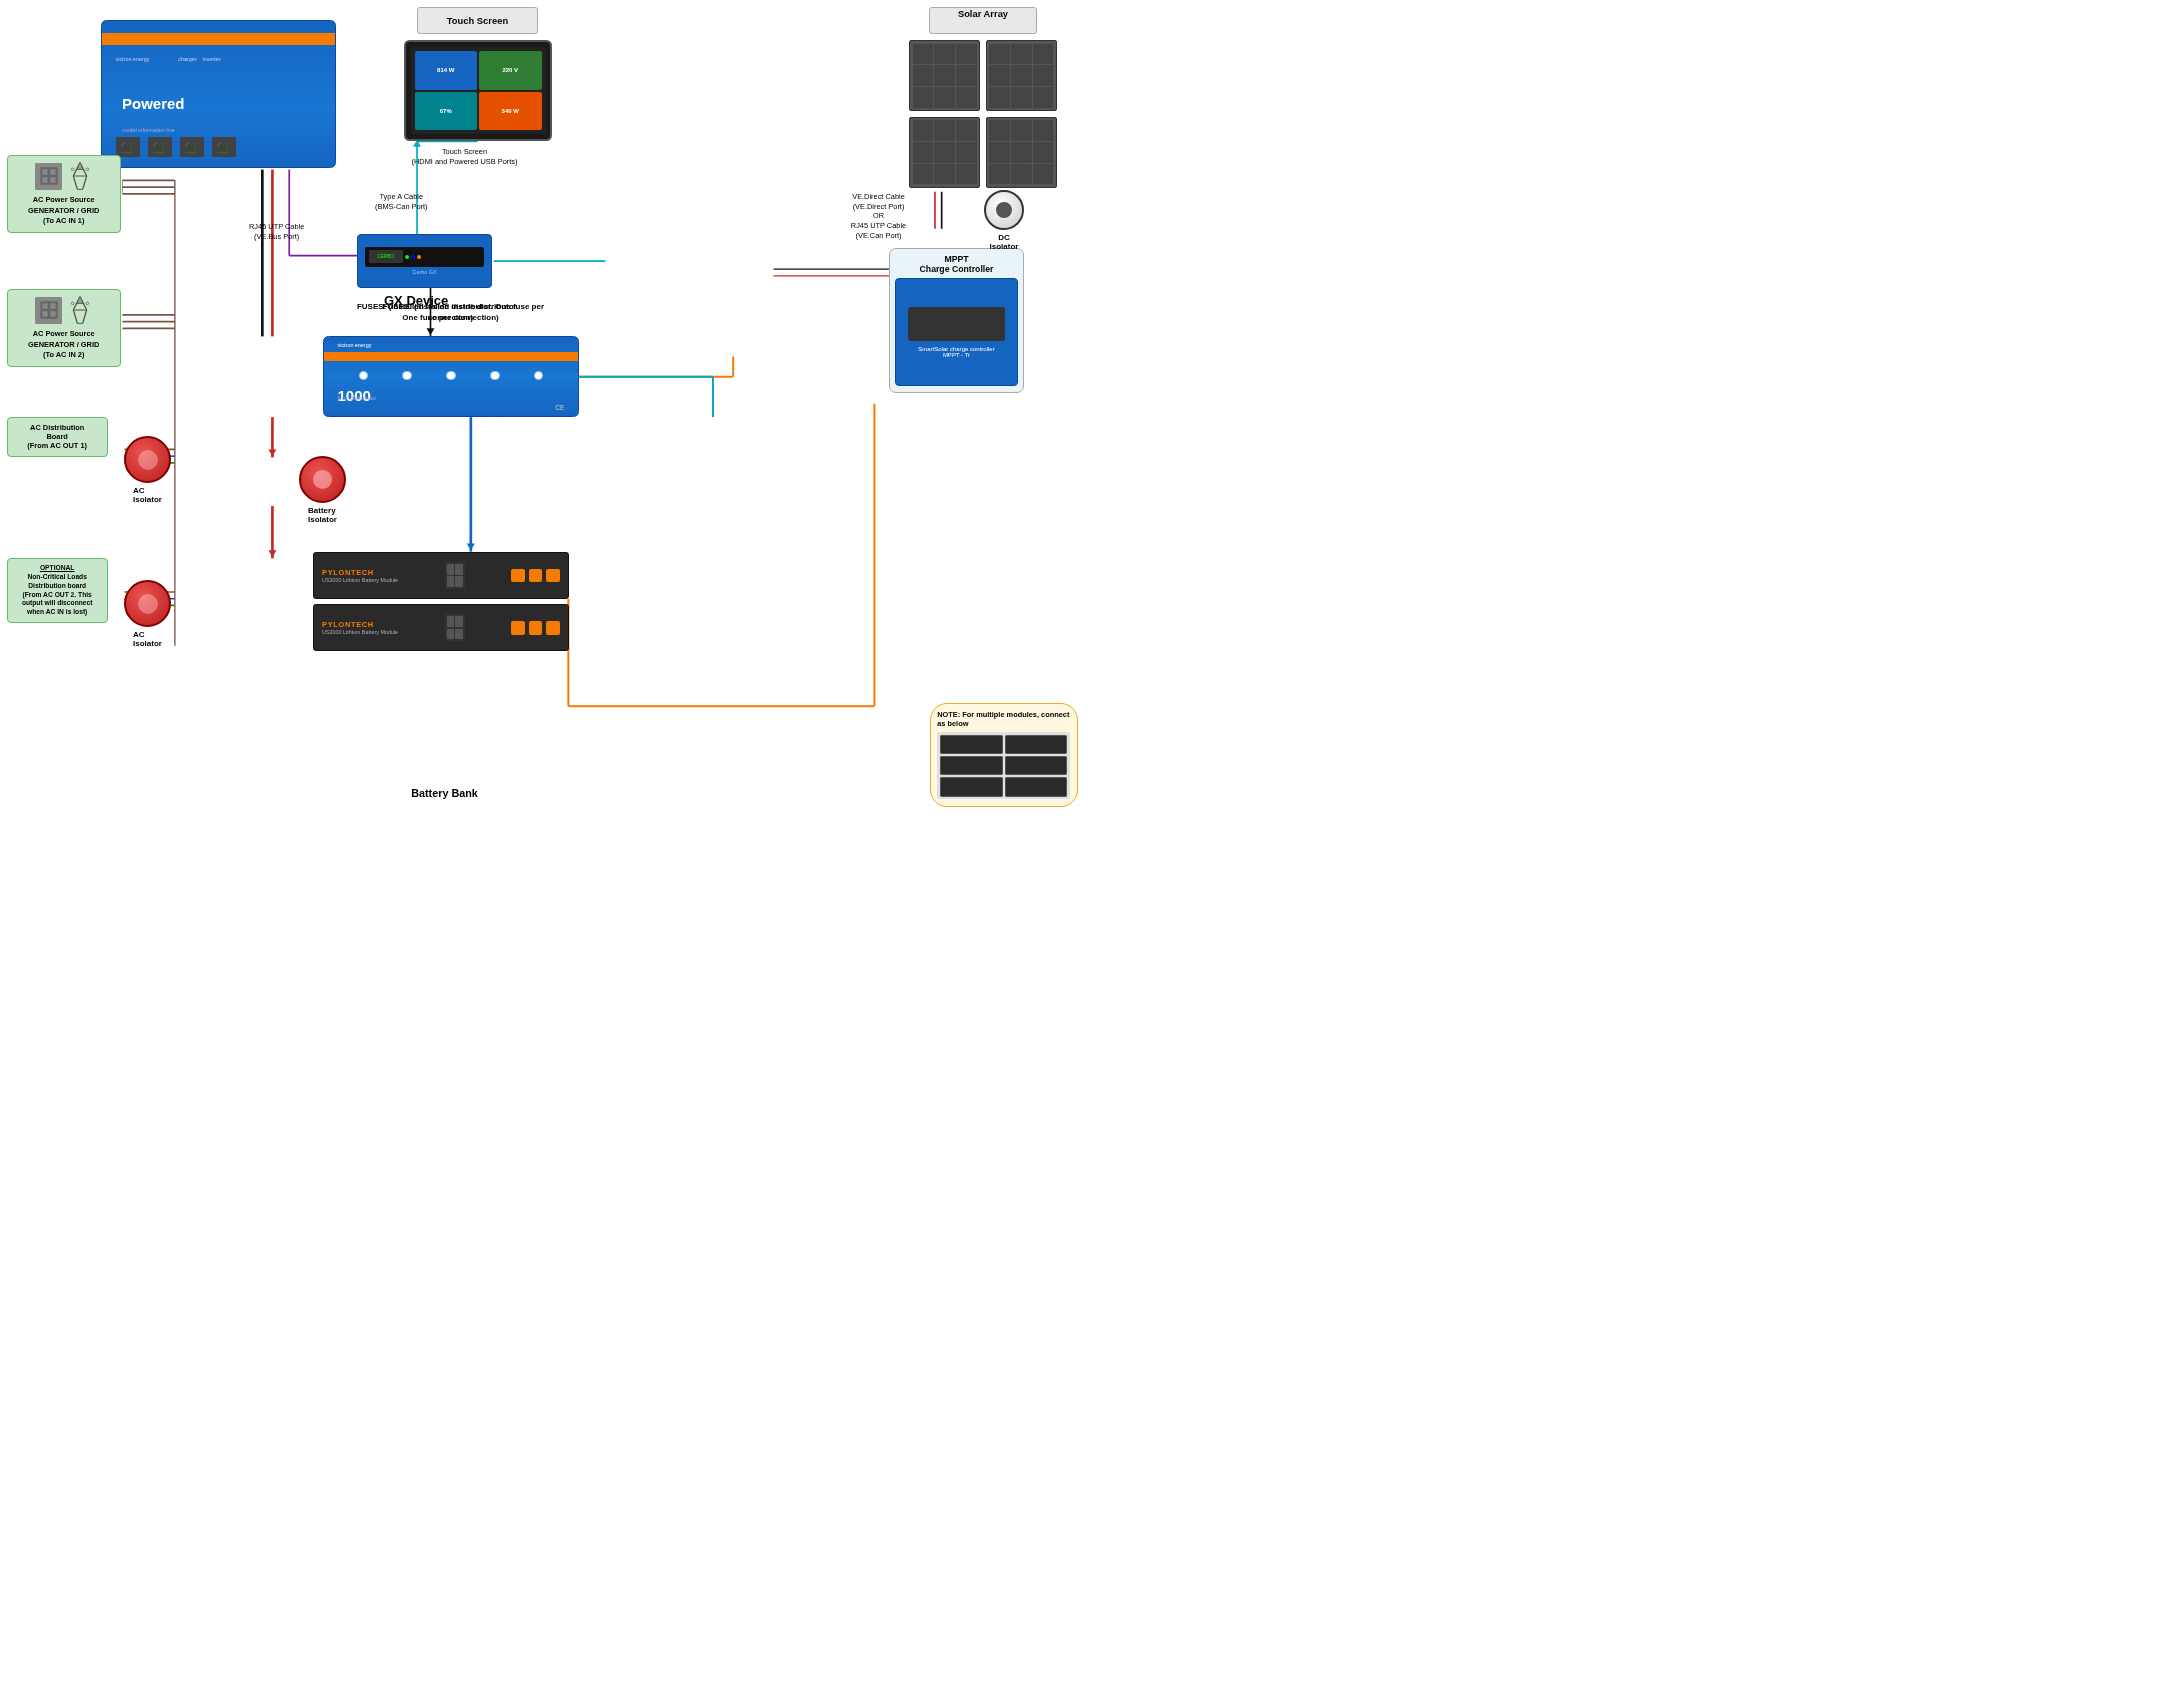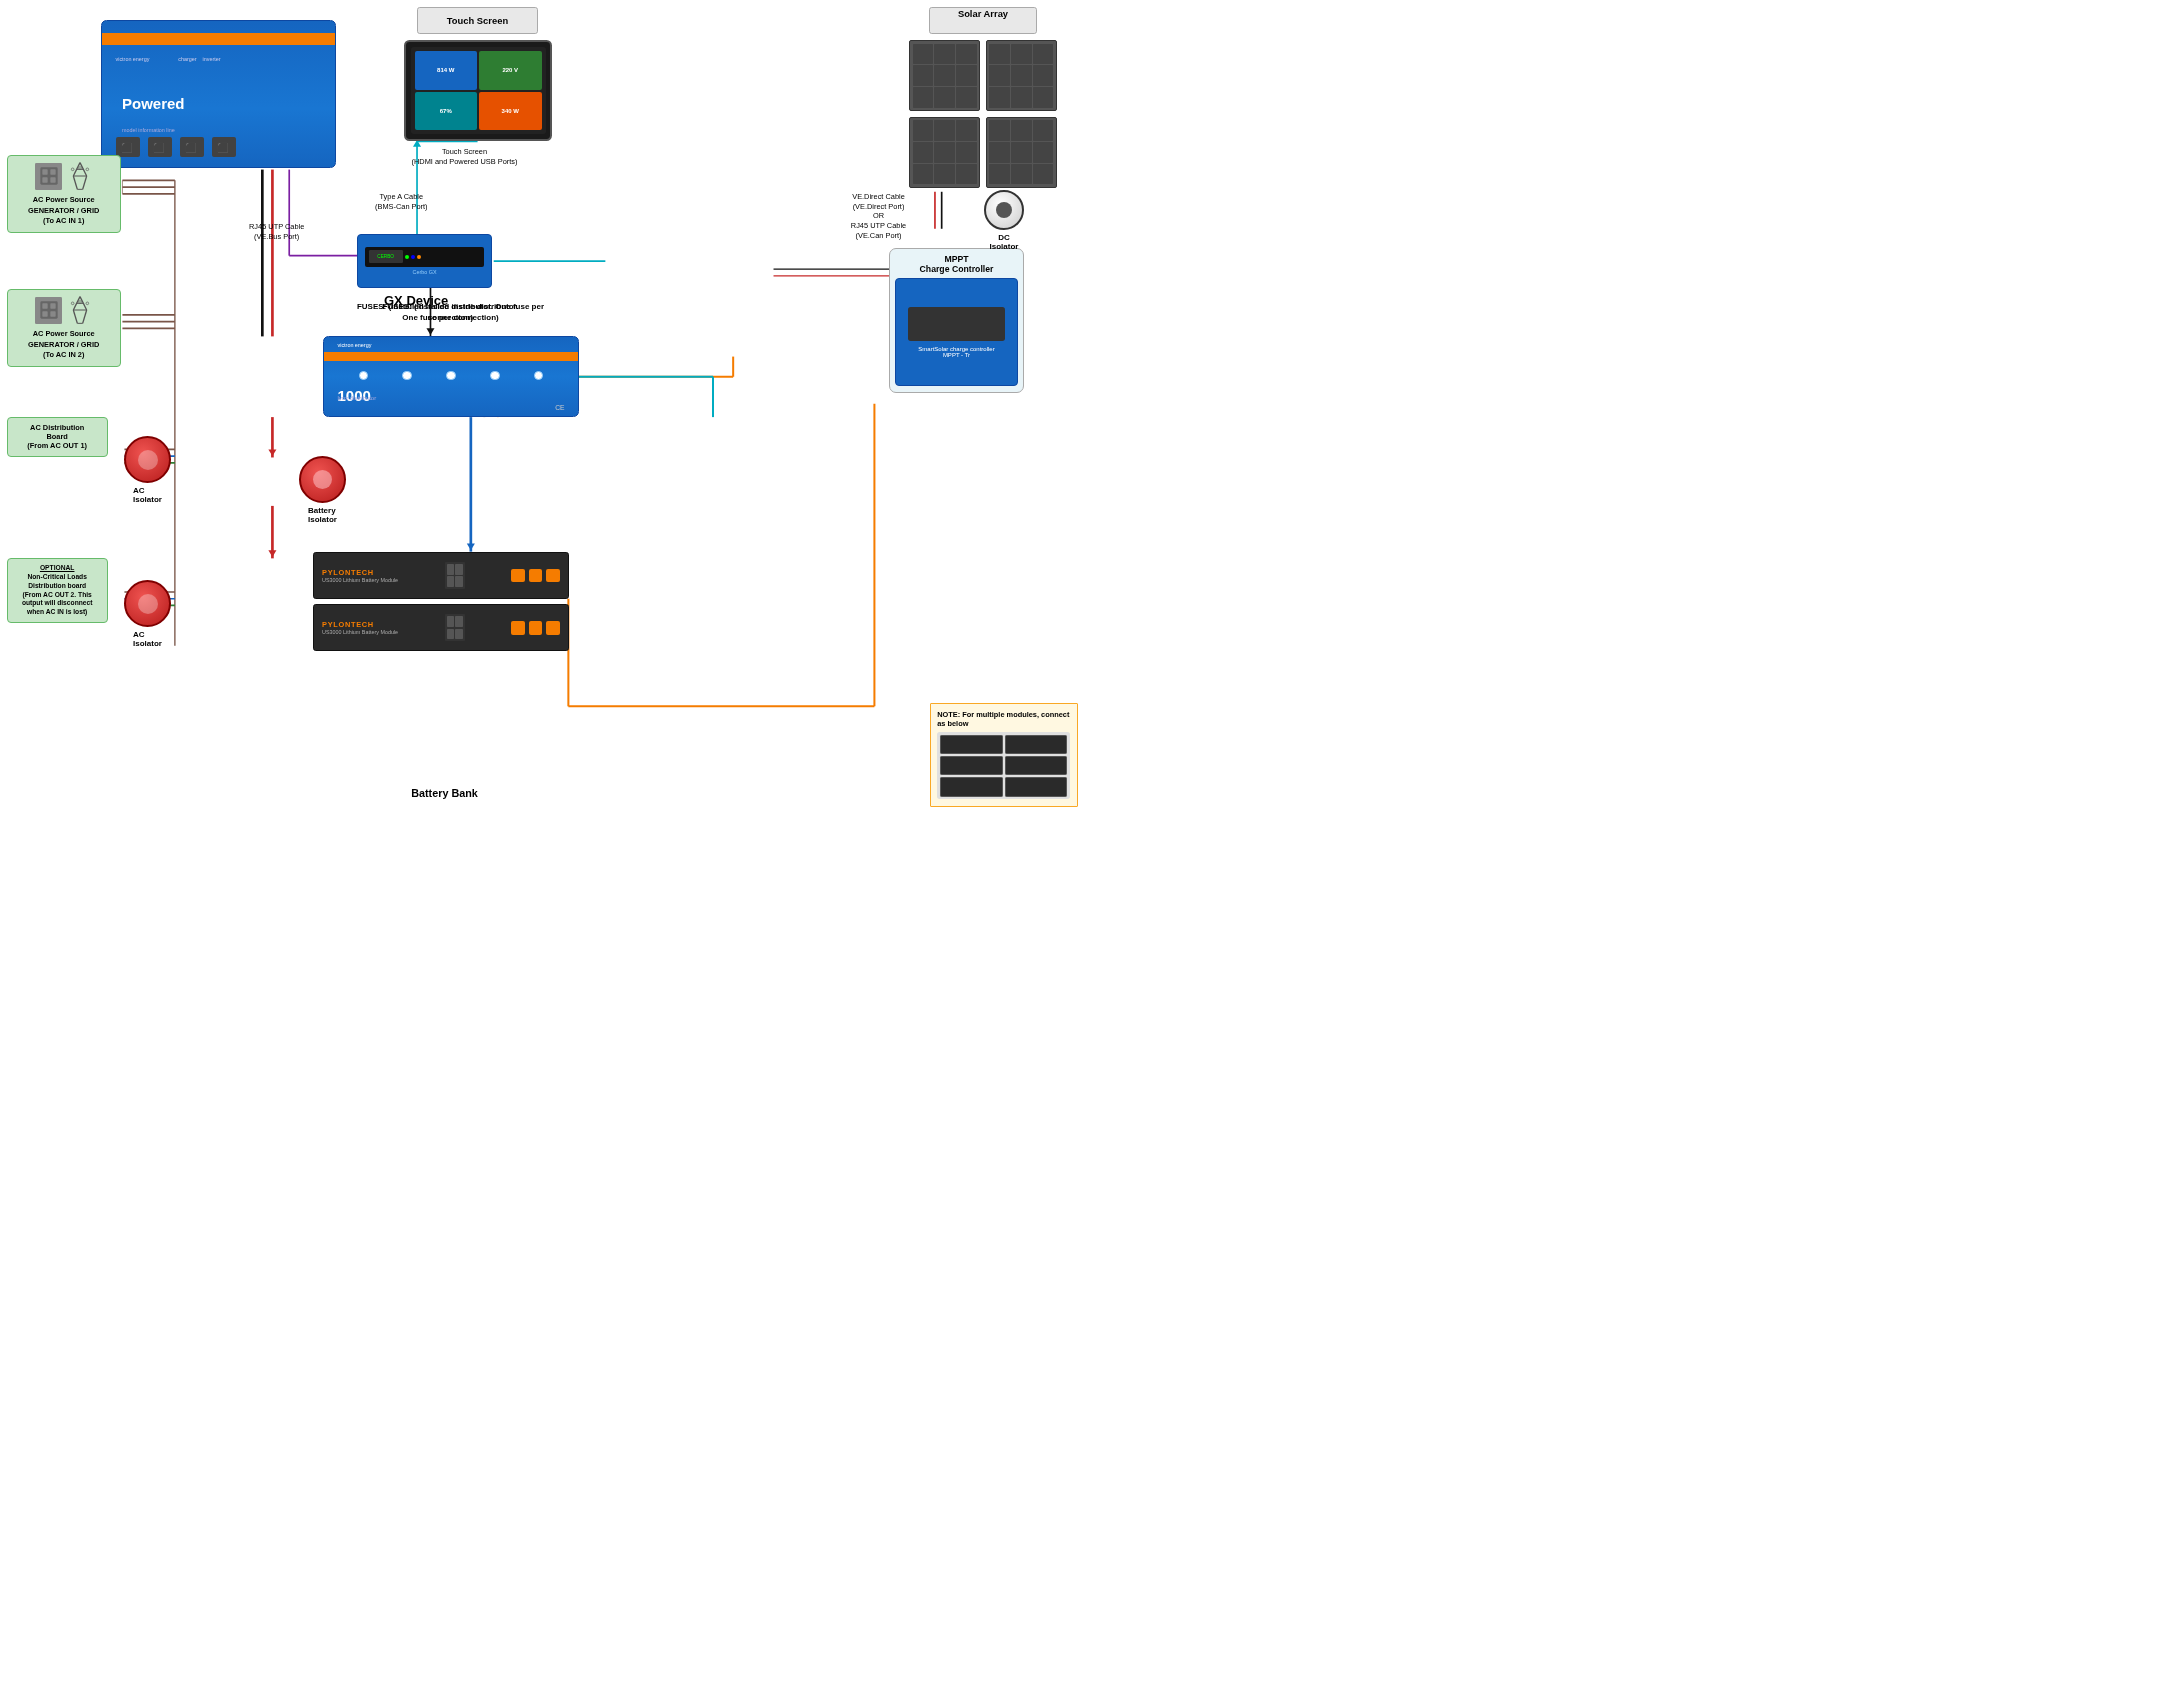--- a/index.html
+++ b/index.html
@@ -351,21 +351,21 @@
       line-height: 1.4;
     }
 
     
     .note-box {
       position: absolute;
       bottom: 40px; right: 13.5px;
       width: 148px;
       background: #fff8e1;
       border: 1.3px solid #f9a825;
-      border-radius: 1px;
+      border-radius: 17px;
       padding: 6.7px;
       font-size: 6.7px;
     }
     .note-title { font-weight: bold; margin-bottom: 4px; font-size: 7.4px; }
     .note-image {
       width: 100%;
       height: 67px;
       background: #e0e0e0;
       border-radius: 2.7px;
       display: flex; align-items: center; justify-content: center;

